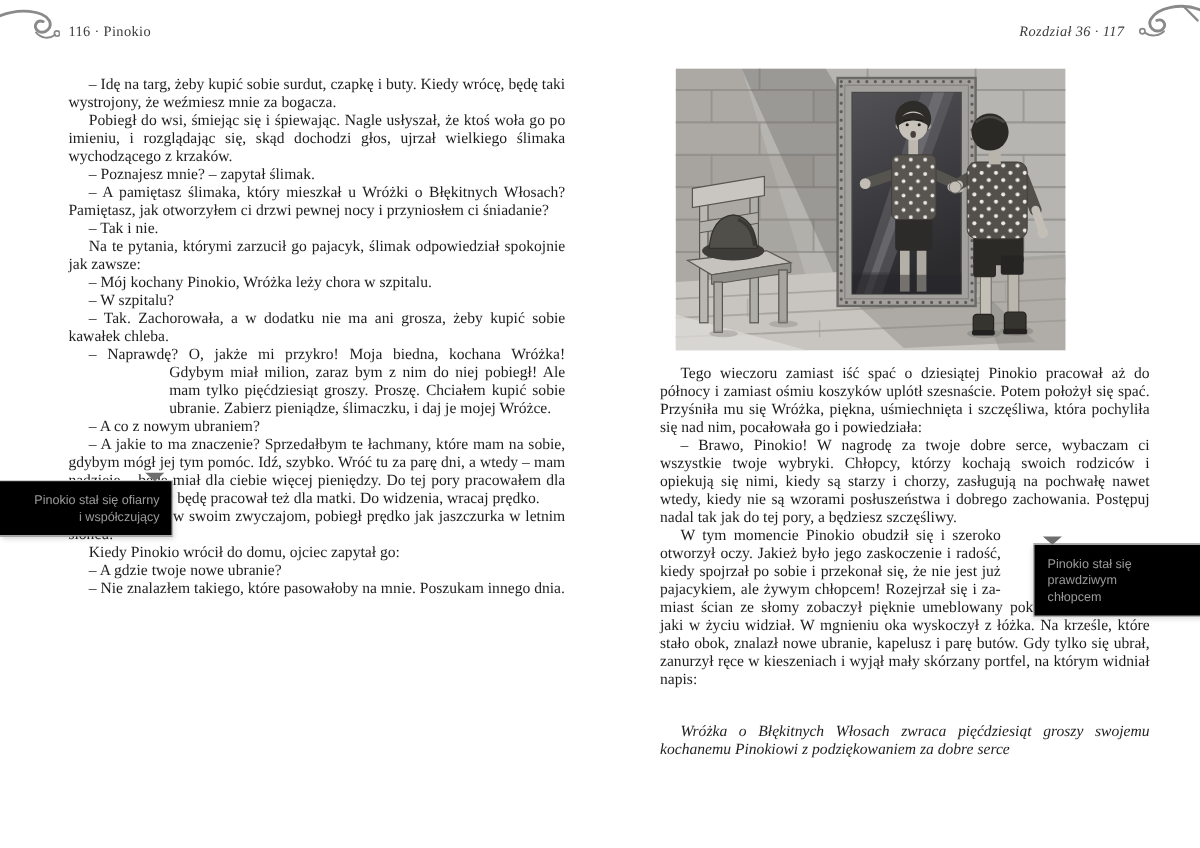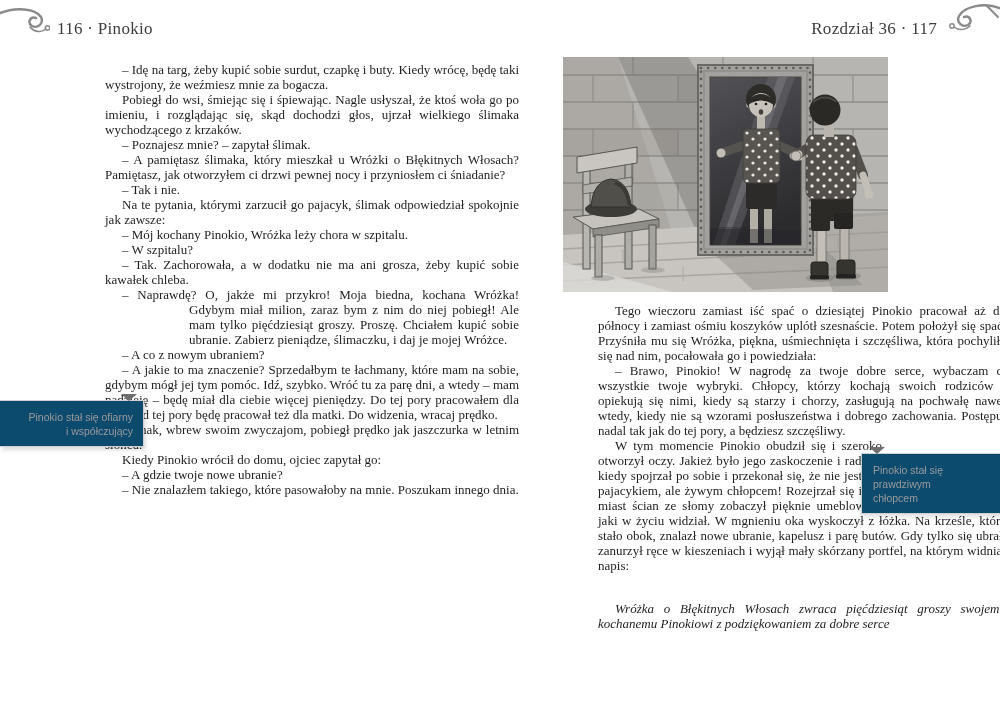--- a/index.html
+++ b/index.html
@@ -4,49 +4,49 @@
 <style>
   html,body{margin:0;padding:0;}
   body{
     width:1000px;height:707px;position:relative;background:#ffffff;
     font-family:"Liberation Serif", serif;overflow:hidden;
   }
   .spread{position:absolute;inset:0;}
 
   
   .running-head{
-    position:absolute;top:19px;font-size:17px;color:#3c3c3c;letter-spacing:.3px;
+    position:absolute;top:19px;font-size:12px;color:#3c3c3c;letter-spacing:.3px;
   }
   .running-head.left{left:57px;}
-  .running-head.right{right:63px;}
+  .running-head.right{right:63px;font-style:italic;}
   .ornament{position:absolute;color:#8a8a8a;}
   .ornament.left{left:0;top:7px;}
   .ornament.right{right:0;top:3px;}
 
   
-  .body-text{position:absolute;margin-left:48px;}
+  .body-text{position:absolute;}
   .body-text.left-col{left:57px;top:62px;width:414px;}
   .body-text.right-col{left:550px;top:303px;width:408px;}
   .body-text p{
     margin:0;font-size:13px;line-height:15px;color:#1d1d1d;
     text-align:justify;text-indent:17px;
   }
   p.justify-last{text-align-last:justify;}
   p.inset-left{margin-left:84px;text-indent:0;}
   p.inset-right{margin-right:124px;}
   p.noindent{text-indent:0;}
   p.inscription{font-style:italic;margin-top:28px;}
 
   
   figure.illustration{position:absolute;left:563px;top:57px;width:325px;height:235px;margin:0;}
   figure.illustration svg{display:block;}
 
   
   .margin-note{
-    position:absolute;background:#0c4a6e;box-sizing:border-box;
+    position:absolute;background:#000000;box-sizing:border-box;
     font-family:"Liberation Sans", sans-serif;font-size:10.5px;line-height:14px;color:#9a9a9a;
   }
   .margin-note .note-line{display:block;}
   .note-left{
     left:0;top:400px;width:144px;text-align:right;
     border:1px solid #d0d0d0;border-left:none;
     box-shadow:2px 3px 4px rgba(0,0,0,.14);
     padding:9px 10px 8px 6px;
   }
   .note-right{

